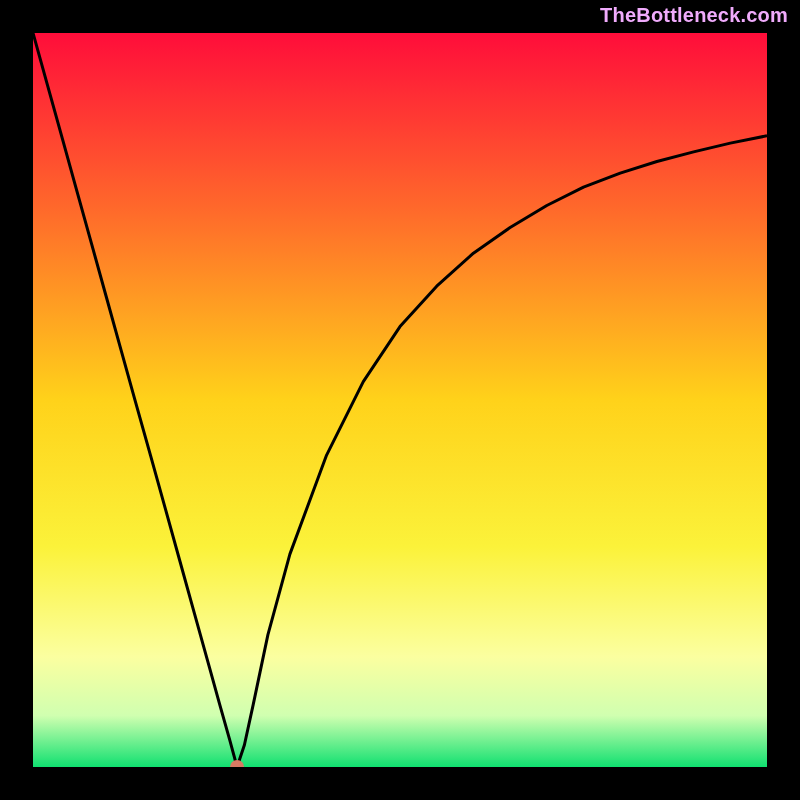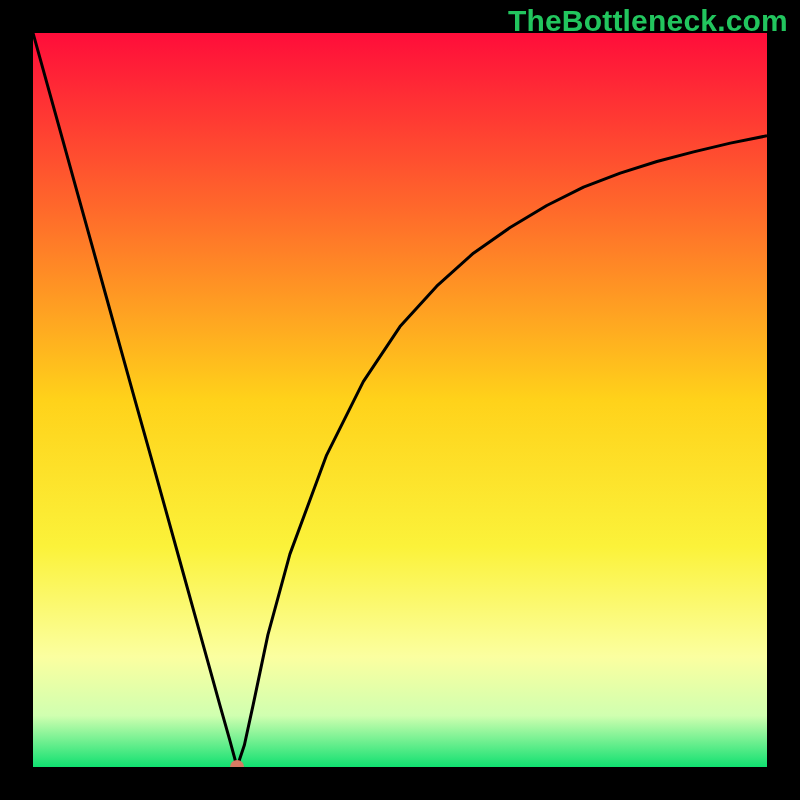--- a/index.html
+++ b/index.html
@@ -7,23 +7,23 @@
   .frame {
     width: 800px;
     height: 800px;
     background: #000;
     position: relative;
   }
   .watermark {
     position: absolute;
     top: 4px;
     right: 12px;
-    color: #22c55e;
+    color: #f0abfc;
     font-family: Arial, Helvetica, sans-serif;
-    font-size: 30px;
+    font-size: 20px;
     font-weight: 600;
     letter-spacing: 0.2px;
     z-index: 10;
   }
   .plot {
     position: absolute;
     left: 33px;
     top: 33px;
     width: 734px;
     height: 734px;

